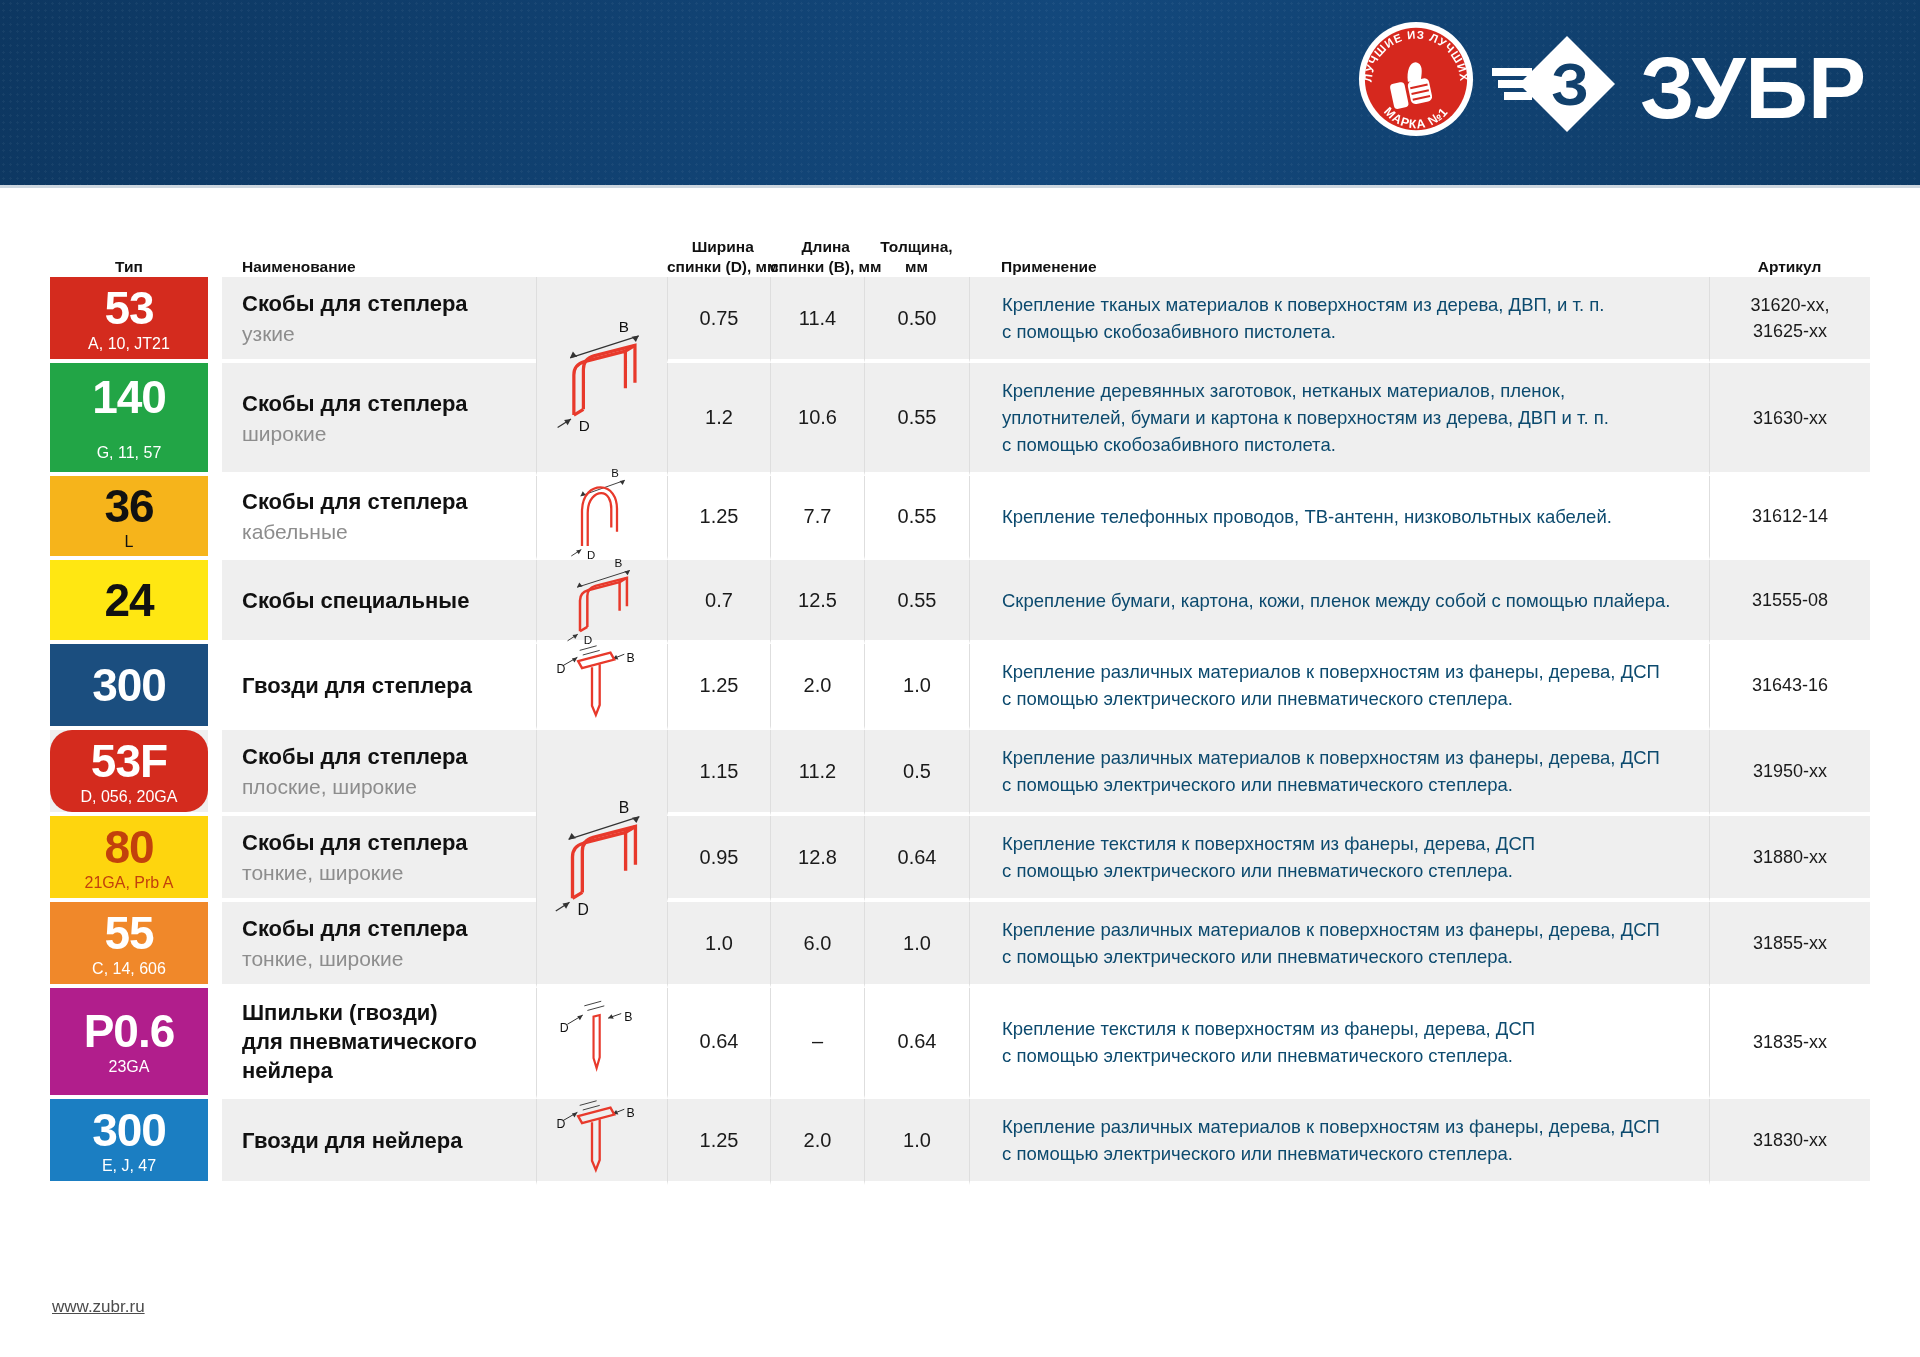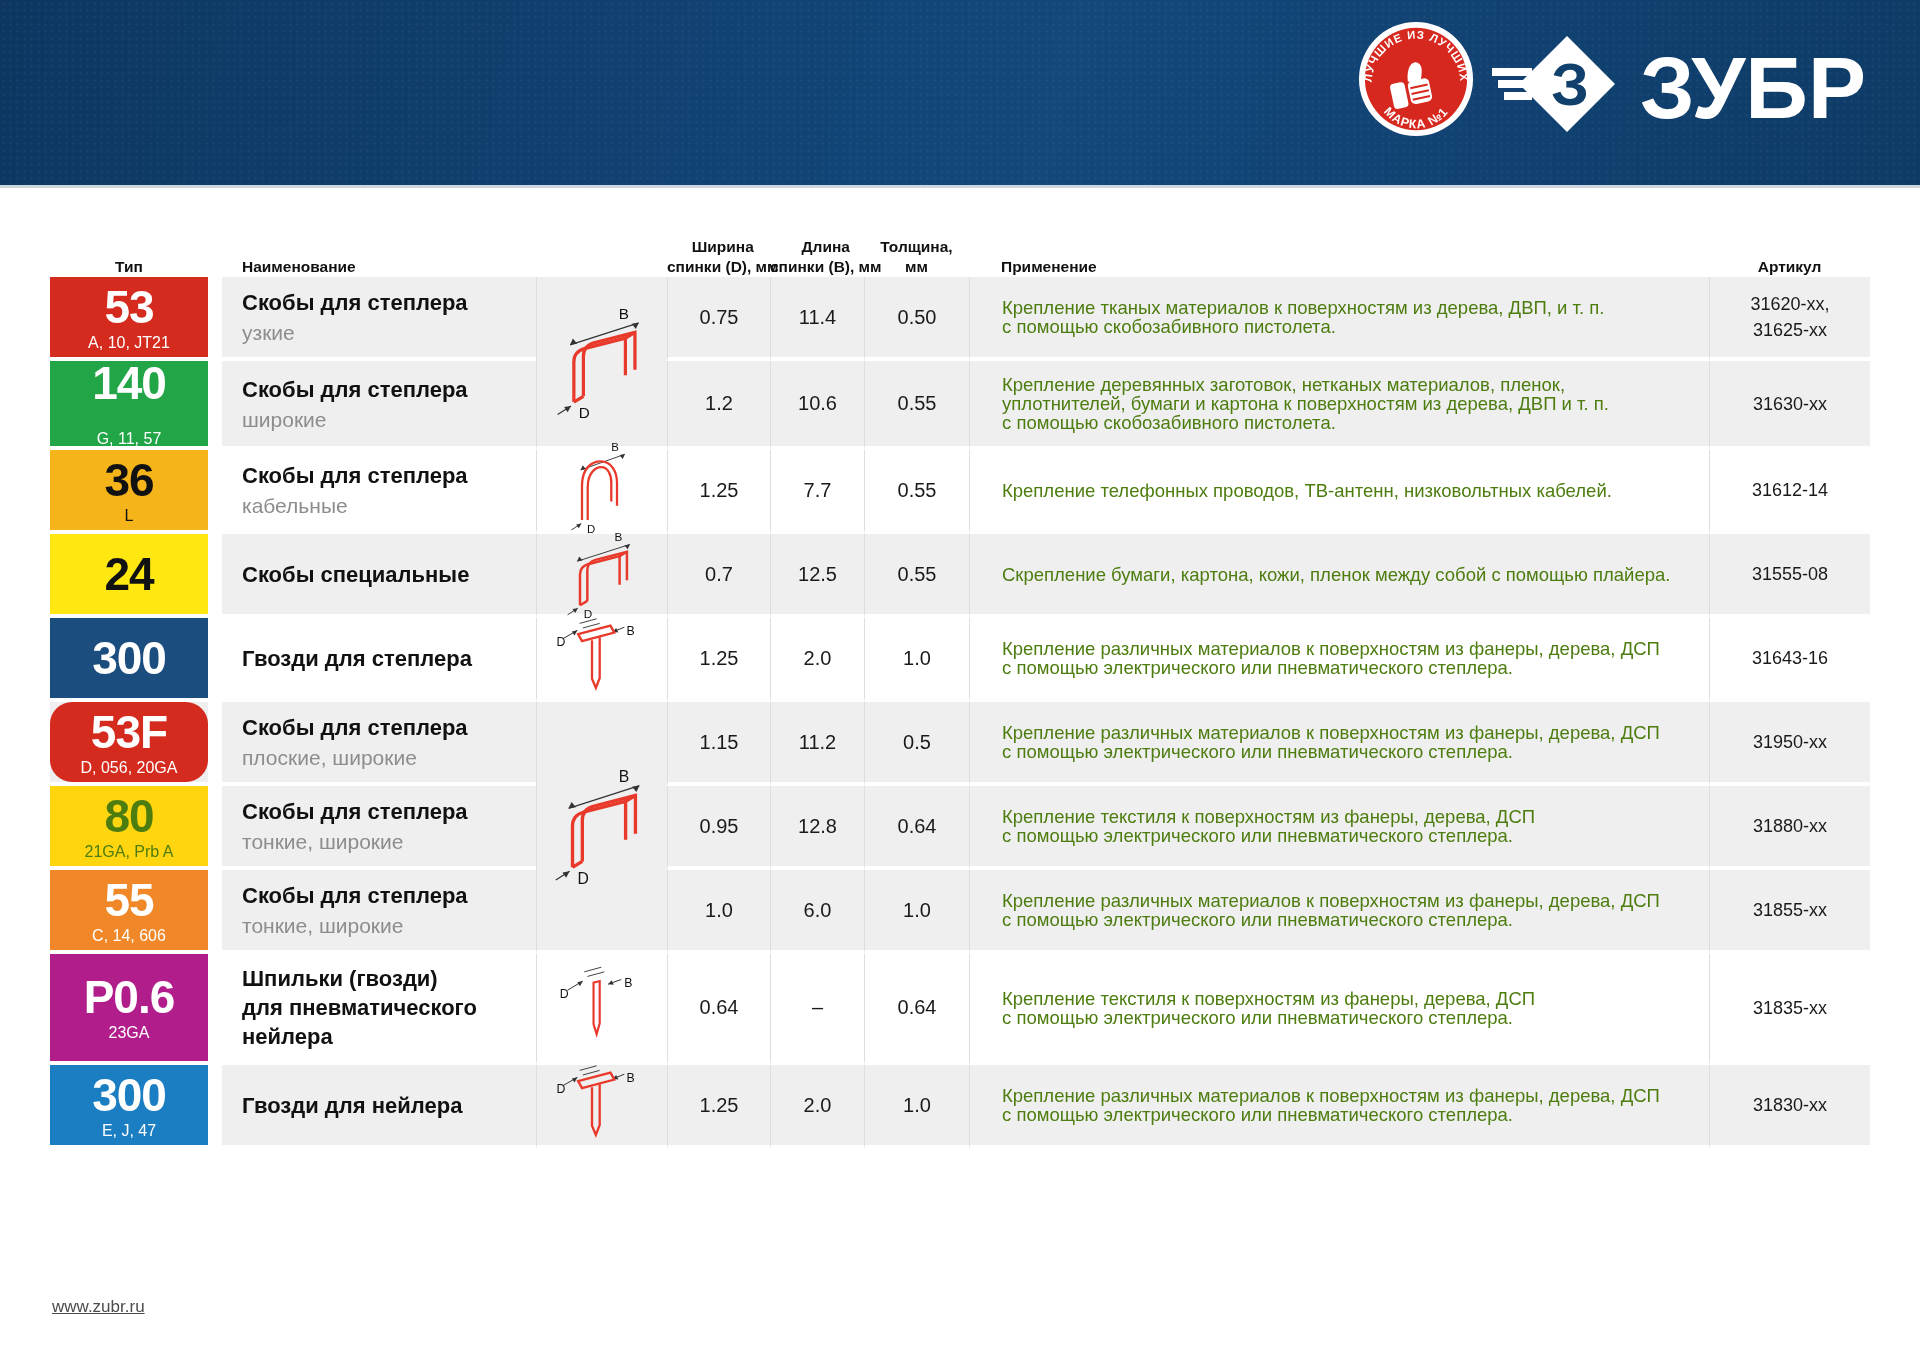--- a/index.html
+++ b/index.html
@@ -58,21 +58,21 @@
   .name-sub{font-size:21px;color:#8d8d8d;margin-top:3px;line-height:26px;}
   .name-sub:empty{display:none;}
 
   td.icon-cell{padding:0;text-align:center;}
   .icon-box{display:flex;align-items:center;justify-content:center;height:80px;}
   .icon-box svg,.icon-span svg{display:block;}
   .icon-span{display:flex;align-items:center;justify-content:center;}
 
   td.val{text-align:center;font-size:20px;color:#1a1a1a;margin-left:48px;}
 
-  td.app-cell{padding:14px 26px 14px 32px;font-size:18.5px;line-height:19px;color:#4d7c0f;white-space:pre-line;text-align:left;}
+  td.app-cell{padding:14px 26px 14px 32px;font-size:18.5px;line-height:27px;color:#0c4a6e;white-space:pre-line;text-align:left;}
   td.art-cell{text-align:center;font-size:18px;color:#1a1a1a;white-space:pre-line;line-height:26px;}
 
   .footer-url{position:absolute;left:52px;top:1297px;font-size:17px;color:#4c4c4c;text-decoration:underline;}
 
   .dim-label{font-family:"Liberation Sans",sans-serif;}
 </style>
 </head>
 <body>
 
 <svg width="0" height="0" style="position:absolute" aria-hidden="true">
@@ -342,21 +342,21 @@
           <td class="val sep">1.15</td>
           <td class="val sep">11.2</td>
           <td class="val sep">0.5</td>
           <td class="app-cell sep">Крепление различных материалов к поверхностям из фанеры, дерева, ДСП
 с помощью электрического или пневматического степлера.</td>
           <td class="art-cell sep">31950-xx</td>
         </tr>
 
         <tr class="r-gray">
           <td class="type-cell">
-            <div class="badge" style="background: rgb(254, 213, 14); color: #4d7c0f;">
+            <div class="badge" style="background: rgb(254, 213, 14); color: #c2410c;">
               <span class="badge-num">80</span>
               <span class="badge-sub">21GA, Prb A</span>
             </div>
           </td>
           <td class="gap"></td>
           <td class="name-cell">
             <div class="name">Скобы для степлера</div>
             <div class="name-sub">тонкие, широкие</div>
           </td>
           <td class="val sep">0.95</td>

